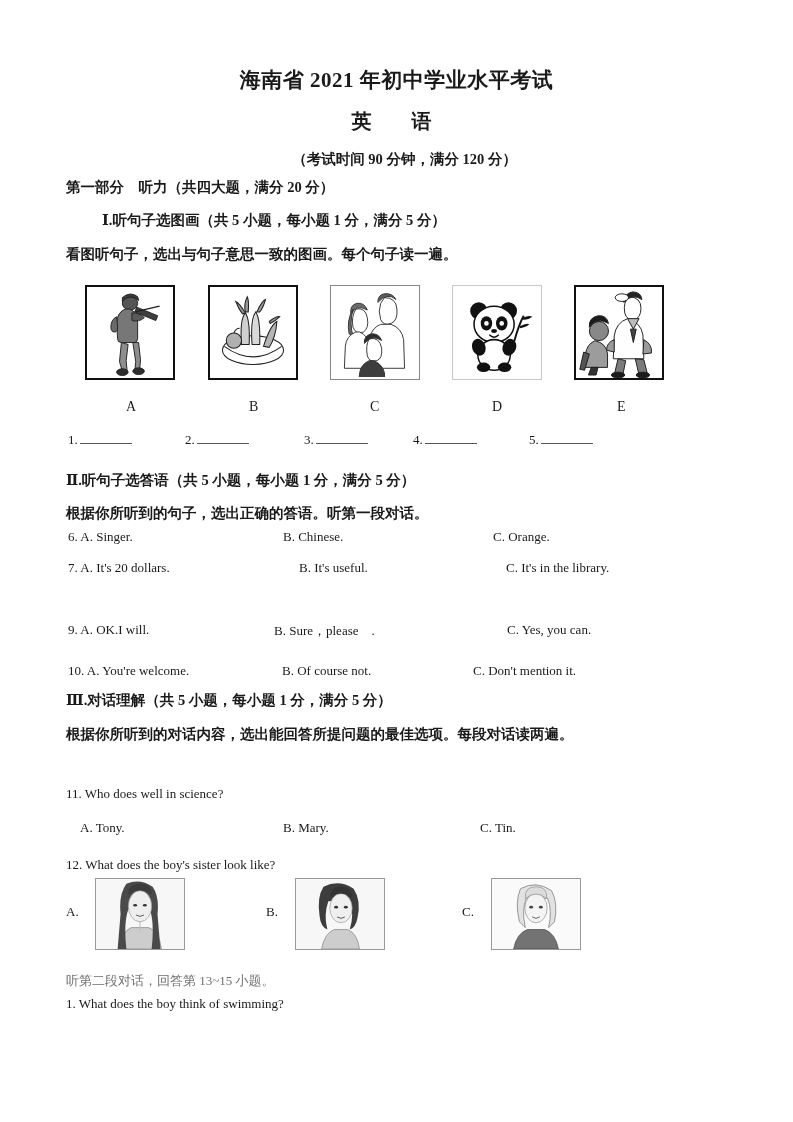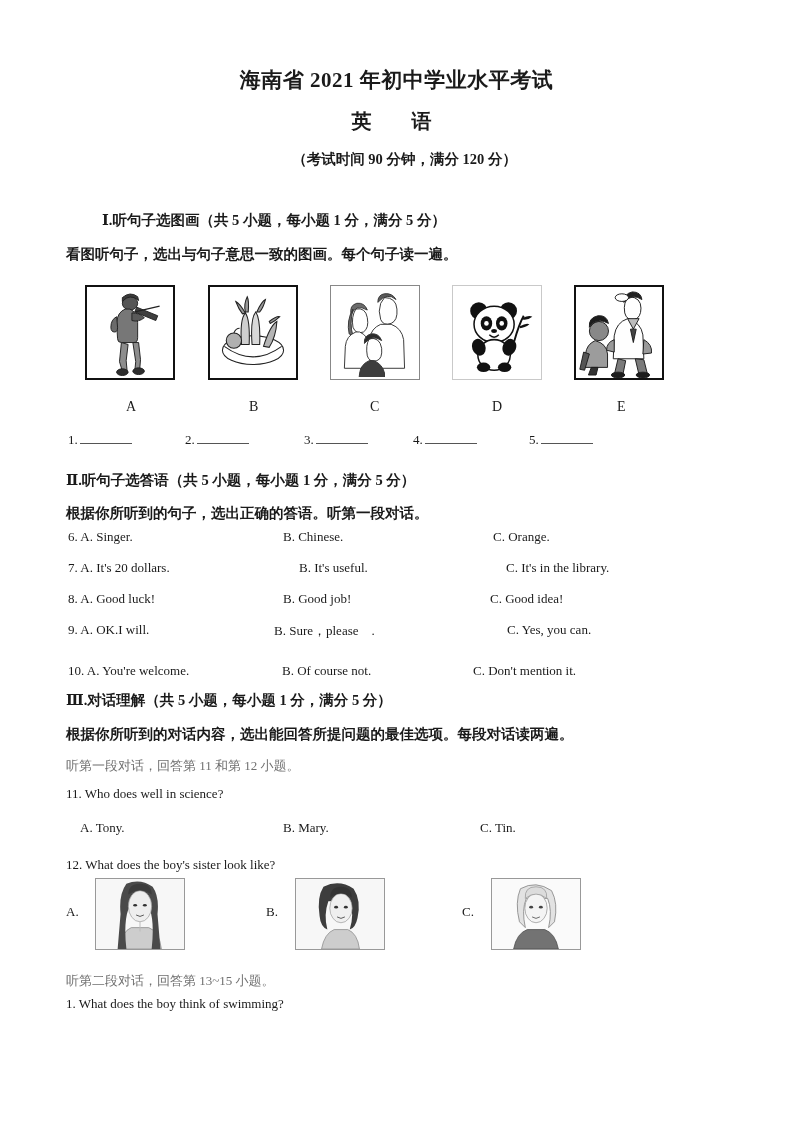--- a/index.html
+++ b/index.html
@@ -144,20 +144,21 @@
 </style>
 </head>
 <body>
 
 <div id="page">
 
   <div class="doc-title">海南省 2021 年初中学业水平考试</div>
   <div class="doc-subject">英　语</div>
   <div class="doc-meta">（考试时间 90 分钟，满分 120 分）</div>
 
+  <div class="block bold-cn" style="top:178px;">第一部分　听力（共四大题，满分 20 分）</div>
 
   <div class="block sec-head" style="top:211px;margin-left:36px;">Ⅰ.听句子选图画（共 5 小题，每小题 1 分，满分 5 分）</div>
   <div class="block bold-cn" style="top:245px;">看图听句子，选出与句子意思一致的图画。每个句子读一遍。</div>
 
   <div class="pic-strip">
 
     <div class="pic-box" style="left:19px;">
       <svg viewBox="0 0 90 95" width="86" height="91">
         <g fill="#6e6e6e" stroke="#222" stroke-width="1">
           <ellipse cx="45" cy="17" rx="8" ry="7" fill="#555"></ellipse>
@@ -283,41 +284,35 @@
     <span class="opt" style="left:217px;">B. Chinese.</span>
     <span class="opt" style="left:419px;margin-left:8px;">C. Orange.</span>
   </div>
 
   <div class="opt-row" style="top:560px;">
     <span class="opt" style="left:2px;"><span>7.</span> <span>A. It's 20 dollars.</span></span>
     <span class="opt" style="left:233px;">B. It's useful.</span>
     <span class="opt" style="left:440px;">C. It's in the library.</span>
   </div>
 
-  <div class="opt-row" style="top:591px;">
-    <span class="opt" style="left:2px;"><span>8.</span> <span>A. Good luck!</span></span>
-    <span class="opt" style="left:217px;">B. Good job!</span>
-    <span class="opt" style="left:424px;">C. Good idea!</span>
-  </div>
 
   <div class="opt-row" style="top:622px;">
     <span class="opt" style="left:2px;"><span>9.</span> <span>A. OK.I will.</span></span>
     <span class="opt" style="left:208px;">B. Sure，please　.</span>
     <span class="opt" style="left:441px;">C. Yes, you can.</span>
   </div>
 
   <div class="opt-row" style="top:663px;">
     <span class="opt" style="left:2px;"><span>10.</span> <span>A. You're welcome.</span></span>
     <span class="opt" style="left:216px;">B. Of course not.</span>
     <span class="opt" style="left:407px;">C. Don't mention it.</span>
   </div>
 
   <div class="block sec-head" style="top:691px;">Ⅲ.对话理解（共 5 小题，每小题 1 分，满分 5 分）</div>
   <div class="block bold-cn" style="top:725px;">根据你所听到的对话内容，选出能回答所提问题的最佳选项。每段对话读两遍。</div>
-  <div class="block faint" style="top:757px;">听第一段对话，回答第 11 和第 12 小题。</div>
 
   <div class="block qtext" style="top:786px;">11. Who does well in science?</div>
   <div class="opt-row" style="top:820px;">
     <span class="opt" style="left:14px;">A. Tony.</span>
     <span class="opt" style="left:217px;">B. Mary.</span>
     <span class="opt" style="left:414px;">C. Tin.</span>
   </div>
 
   <div class="block qtext" style="top:857px;">12. What does the boy's sister look like?</div>
 

